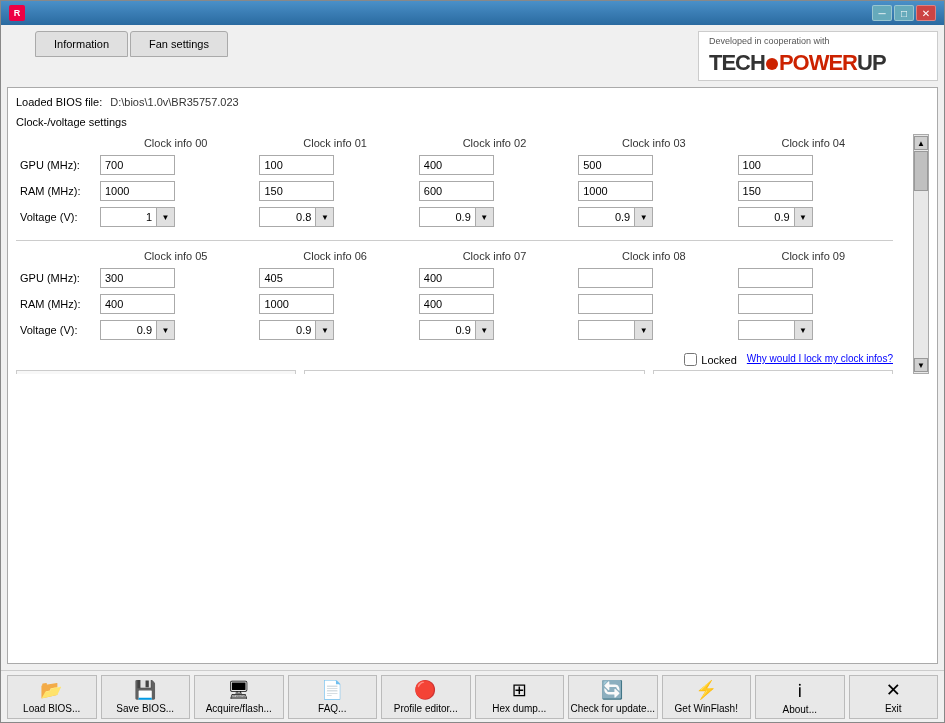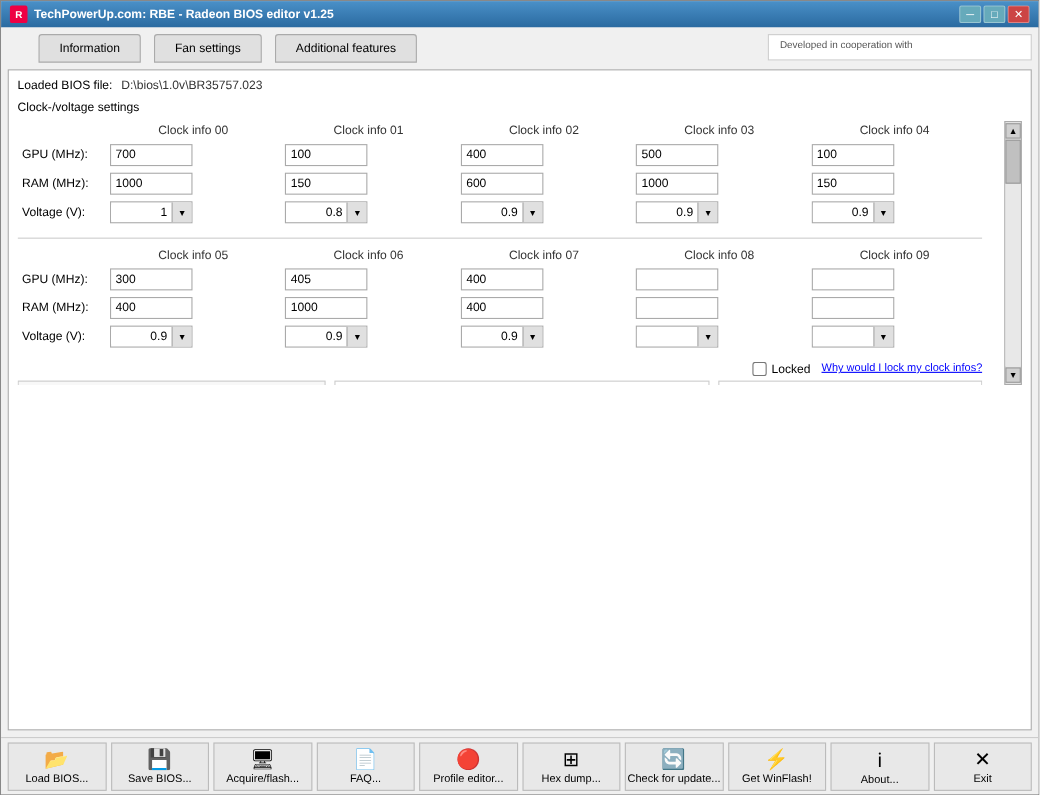--- a/index.html
+++ b/index.html
@@ -85,21 +85,21 @@
       padding: 6px;
     }
     .top-section {
       display: flex;
       align-items: flex-start;
       justify-content: space-between;
       margin-bottom: 6px;
     }
     .tabs {
       display: flex;
-      gap: 12px;
+      gap: 2px;
       padding-left: 28px;
     }
     .tab {
       padding: 6px 18px;
       border: 1px solid #aaa;
       background: #e0e0e0;
       cursor: pointer;
       font-size: 11px;
       border-radius: 3px 3px 0 0;
     }
@@ -334,46 +334,45 @@
     }
   </style>
 </head>
 <body>
 
 <div class="window">
 
   <div class="title-bar">
     <div class="title-bar-left">
       <div class="title-bar-icon">R</div>
-      <span>TechPowerUp.com: RBE - Radeon BIOS editor v1.25</span>
     </div>
     <div class="title-bar-controls">
       <div class="title-bar-btn">─</div>
       <div class="title-bar-btn">□</div>
       <div class="title-bar-btn close">✕</div>
     </div>
   </div>
 
 
   <div class="content-area">
 
     <div class="top-section">
       <div class="tabs">
         <div class="tab">
           <span>Information</span>
         </div>
         <div class="tab">
           <span>Fan settings</span>
         </div>
-        <div class="tab">
-          <span>Additional features</span>
-        </div>
       </div>
       <div class="techpowerup-logo">
         <div class="logo-text-top">Developed in cooperation with</div>
+        <div class="logo-main">
+          <span class="logo-tech">TECH</span><span class="logo-dot"></span><span class="logo-power">POWER</span><span class="logo-up">UP</span>
+        </div>
       </div>
     </div>
 
     <div class="main-panel">
 
       <div class="bios-file-row">
         <span class="bios-file-label">Loaded BIOS file:</span>
         <span class="bios-file-path">D:\bios\1.0v\BR35757.023</span>
       </div>
 

